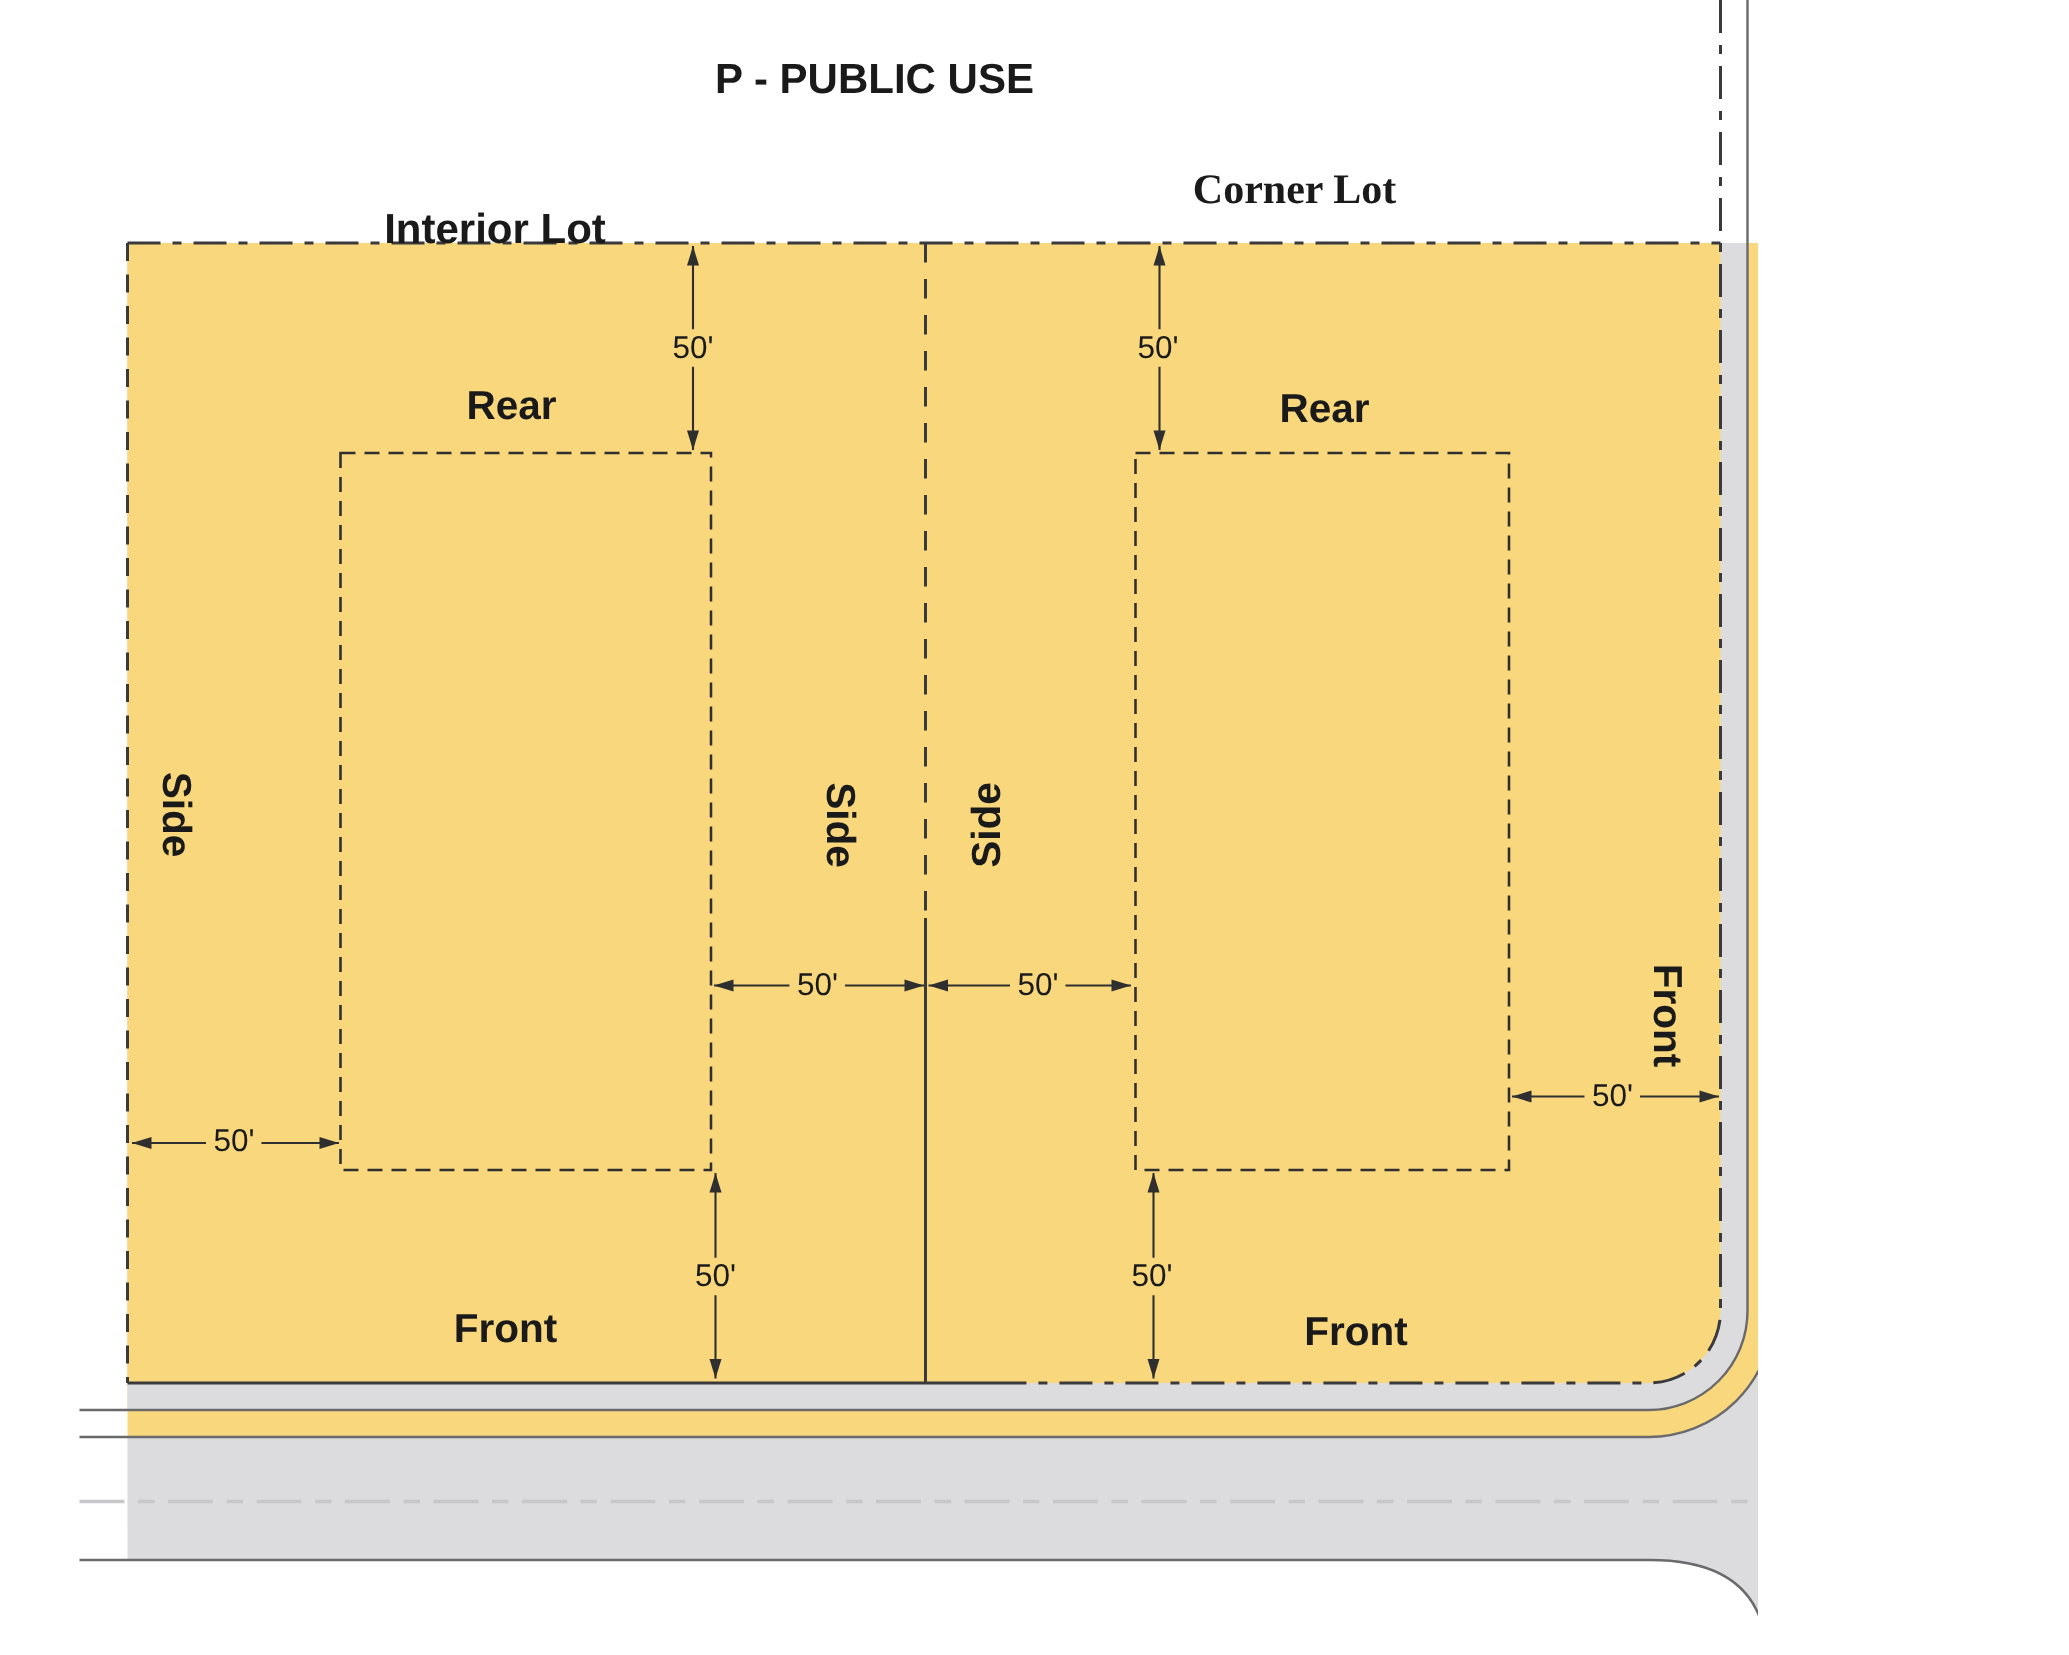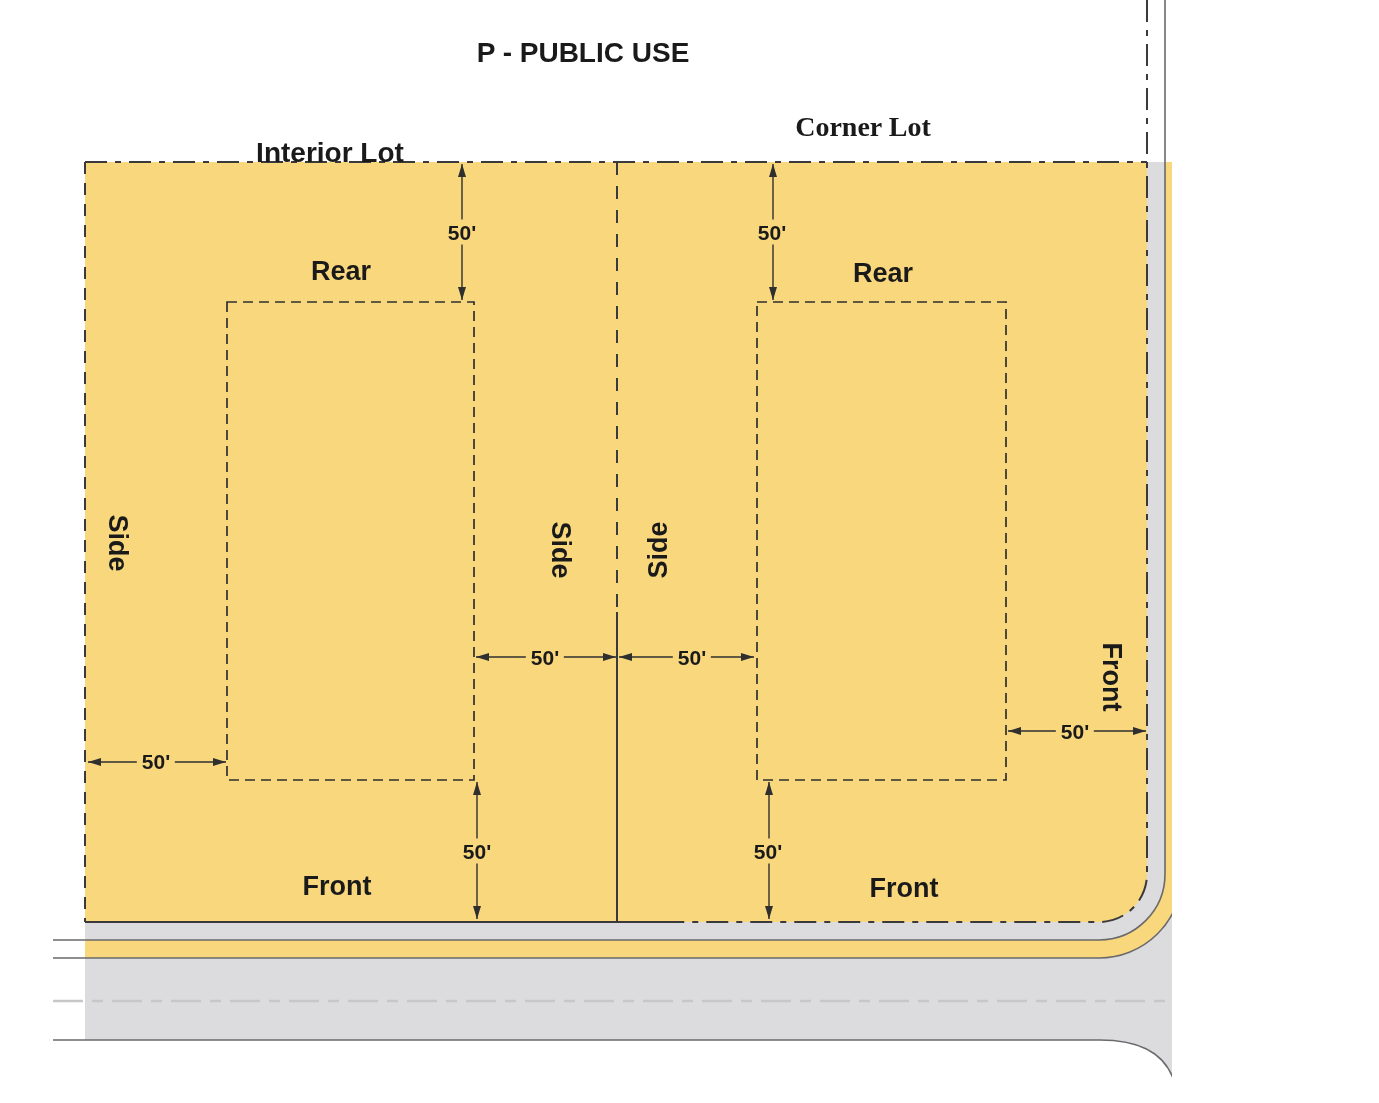--- a/index.html
+++ b/index.html
@@ -33,21 +33,21 @@
     white-space:nowrap;
     line-height:1;
   }
   .lbl.big{font-size:28px;}
   .lbl.r90{transform:translate(-50%,-50%) rotate(90deg);}
   .lbl.r270{transform:translate(-50%,-50%) rotate(-90deg);}
   .dimlbl{
     position:absolute;
     transform:translate(-50%,-50%);
     color:var(--text,#1A1A1A);
-    font-weight:bold;
+    font-weight:normal;
     font-size:21px;
     line-height:1;
     padding:2px 5px;
     background:var(--lot_fill,#F9D77D);
     white-space:nowrap;
   }
 </style>
 </head>
 <body>
 

